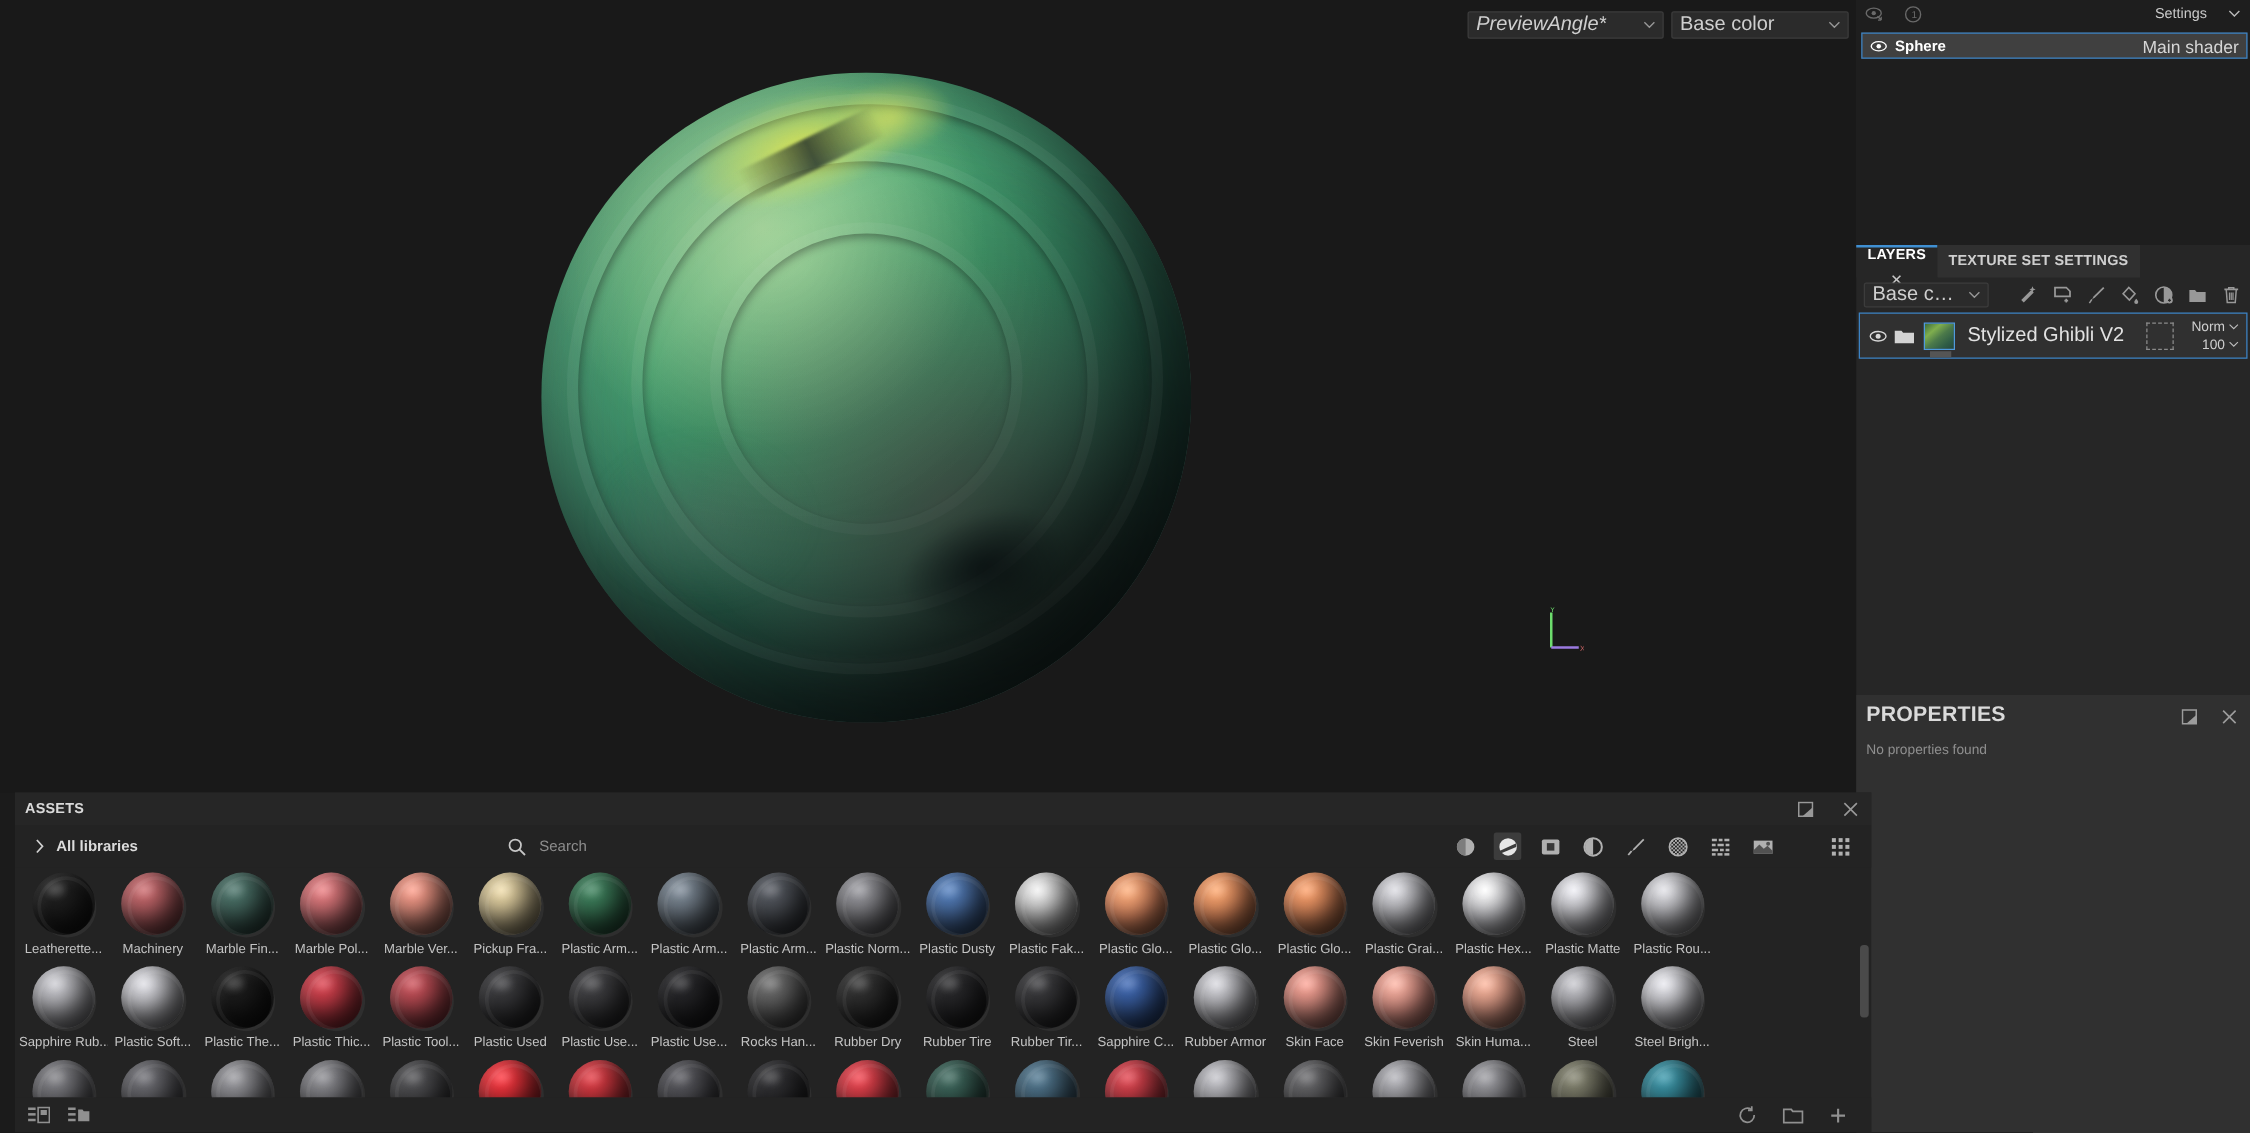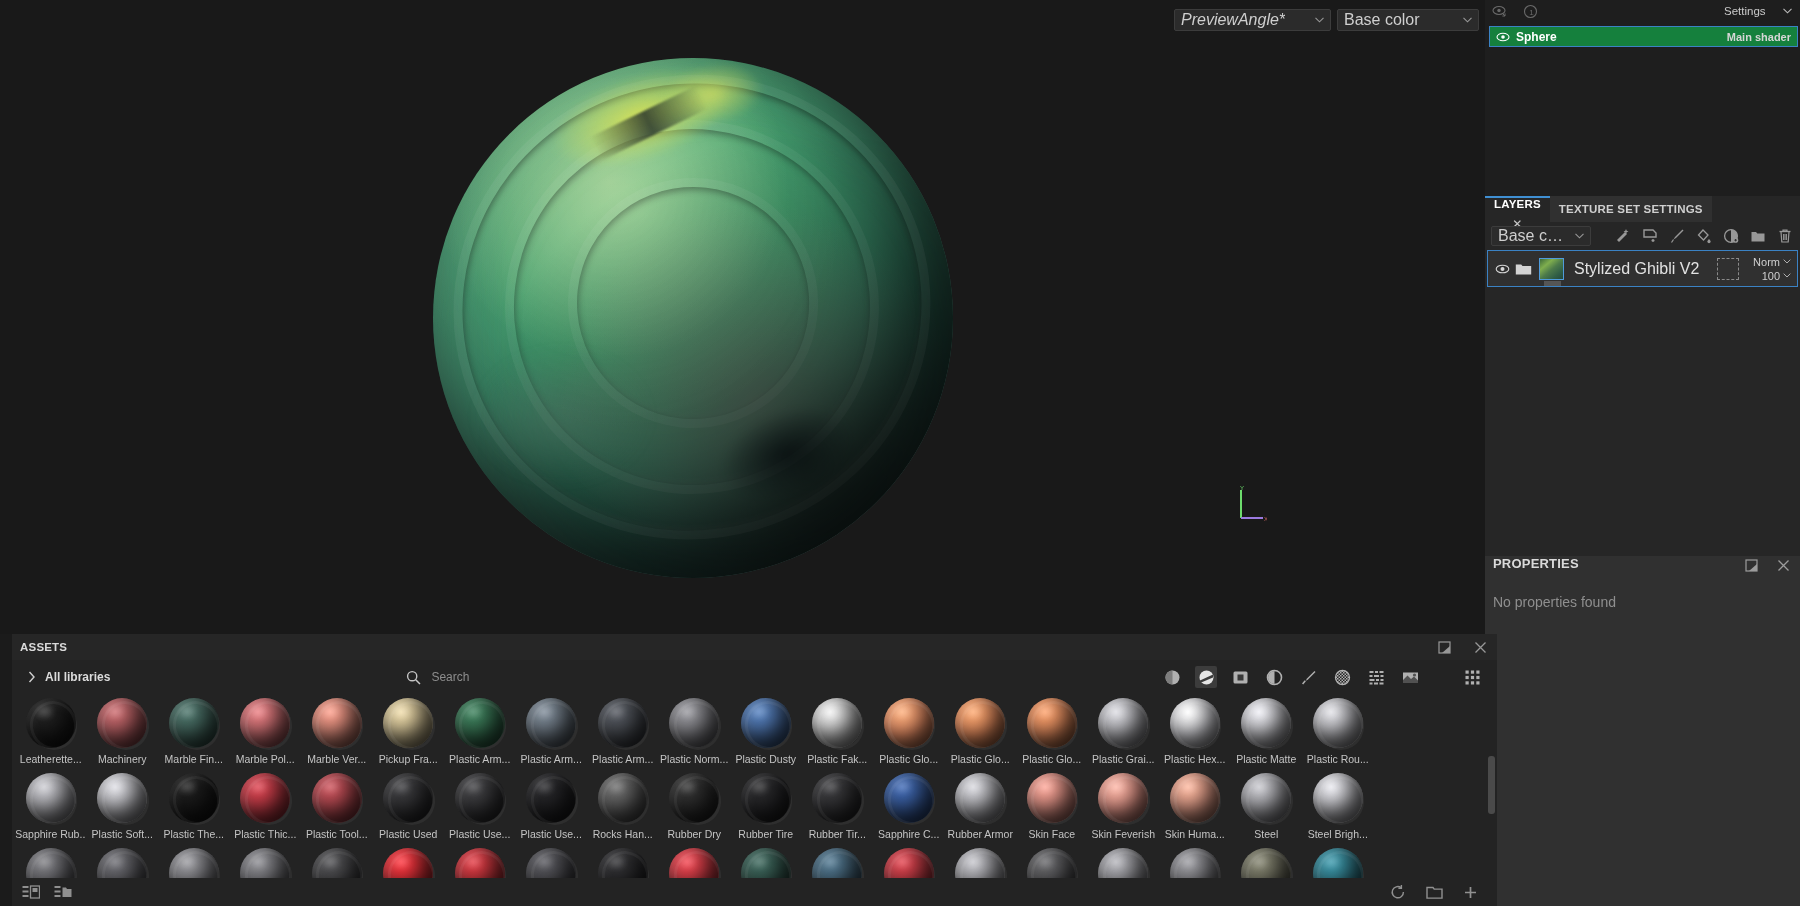--- a/index.html
+++ b/index.html
@@ -98,26 +98,26 @@
   .shaderlist { position: absolute; left: 0; top: 0; width: 315px; height: 196px; background: #1e1e1e; }
   .shader-toolbar { height: 22px; display: flex; align-items: center; padding: 0 6px; gap: 12px; }
   .ico-btn { width: 18px; height: 18px; display: flex; align-items: center; justify-content: center; cursor: pointer; opacity: .68; }
   .shader-settings {
     position: absolute; right: 4px; top: 1px; height: 20px; width: 76px;
     display: flex; align-items: center; justify-content: space-between;
     font-size: 11.5px; color: #cacaca; padding: 0 4px; cursor: pointer;
   }
   .shader-row {
     position: absolute; left: 4px; top: 26px; right: 2px; height: 21px;
-    background: #15803d; border: 1px solid #3b82c4;
+    background: #404040; border: 1px solid #3b82c4;
     display: flex; align-items: center; padding: 0 6px;
     font-size: 12px; font-weight: bold; color: #ffffff;
   }
   .shader-row .eye { margin-right: 6px; display: flex; }
-  .shader-row .mainshader { margin-left: auto; font-weight: bold; font-size: 11px; color: #d6d6d6; }
+  .shader-row .mainshader { margin-left: auto; font-weight: normal; font-size: 14px; color: #d6d6d6; }
 
   .tabs {
     position: absolute; left: 0; top: 196px; width: 315px; height: 26px;
     background: #262626; display: flex; align-items: stretch;
   }
   .tab {
     display: flex; align-items: center; gap: 7px; padding: 0 9px;
     font-size: 11.5px; font-weight: bold; color: #d7d7d7; cursor: pointer;
     letter-spacing: .2px;
   }
@@ -152,25 +152,25 @@
     margin-left: auto; width: 22px; height: 22px;
     border: 1px dashed #8a8a8a;
   }
   .lr-right { width: 44px; margin-left: 8px; display: flex; flex-direction: column; align-items: flex-end; gap: 2px; }
   .lr-blend, .lr-op { font-size: 11px; color: #cfcfcf; display: flex; align-items: center; gap: 3px; cursor: pointer; }
 
   .properties {
     position: absolute; left: 0; top: 556px; width: 315px; height: 350px; background: #303030;
   }
   .prop-header {
-    height: 26px; display: flex; align-items: flex-start; padding: 0 8px;
-    font-size: 13px; font-weight: bold; color: #dadada; letter-spacing: .2px;
+    height: 26px; display: flex; align-items: flex-end; padding: 0 8px;
+    font-size: 17px; font-weight: bold; color: #dadada; letter-spacing: .2px;
   }
   .prop-header .hicons { margin-left: auto; display: flex; gap: 14px; align-items: center; }
-  .prop-body { padding: 12px 8px; font-size: 14px; color: #8f8f8f; }
+  .prop-body { padding: 12px 8px; font-size: 11px; color: #8f8f8f; }
 
   
   .assets {
     position: absolute; left: 12px; top: 634px; width: 1485px; height: 272px;
     background: #232323;
   }
   .assets-header {
     height: 26px; display: flex; align-items: center; padding: 0 8px;
     font-size: 11.5px; font-weight: bold; color: #dadada; letter-spacing: .2px;
     background: #262626;

